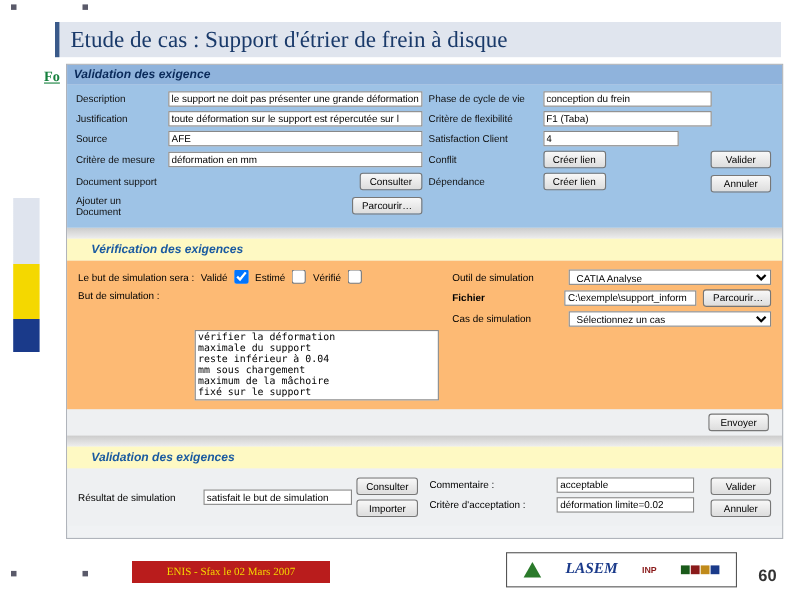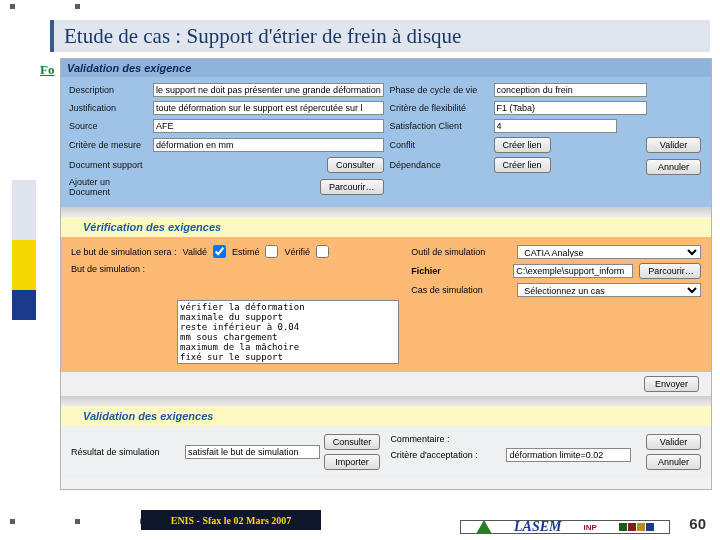--- a/index.html
+++ b/index.html
@@ -131,31 +131,31 @@
   .valid-btns { display:flex; flex-direction:column; gap:4px; }
   .dots-bottom {
     position: absolute;
     bottom: 16px; left: 10px;
     display: flex; gap: 60px;
   }
   .footer-enis {
     position: absolute;
     left: 120px; bottom: 10px;
     width: 180px; height: 20px;
-    background: #0f172a;
+    background: #b91c1c;
     color: #f4d800;
     font-family: Georgia, serif;
-    font-weight: bold;
+    font-weight: normal;
     font-size: 10px;
-    display:flex; align-items:center; justify-content:center;margin-left:21px;
+    display:flex; align-items:center; justify-content:center;
   }
   .footer-logos {
     position: absolute;
     right: 50px; bottom: 6px;
-    width: 210px; height: 14px;
+    width: 210px; height: 32px;
     border: 1px solid #555;
     background: #fff;
     display:flex; align-items:center; justify-content:space-around;
     padding: 0 4px;
     font-size: 9px;
   }
   .lasem { font-family: Georgia, serif; font-style: italic; font-weight: bold; font-size: 14px; color: #1a3a8a; }
   .logo-sq { display:flex; gap:1px; }
   .logo-sq span { width:8px; height:8px; display:inline-block; }
   .page-num {
@@ -301,20 +301,21 @@
       <span style="width:110px">Résultat de simulation</span>
       <input type="text" style="width: 130px;" value="satisfait le but de simulation">
       <div class="valid-btns">
         <button class="btn">Consulter</button>
         <button class="btn">Importer</button>
       </div>
     </div>
     <div class="valid-right" style="position:relative; padding-right:70px;">
       <div class="row">
         <span style="width:110px">Commentaire :</span>
+        <input type="text" value="acceptable" style="">
       </div>
       <div class="row">
         <span style="width:110px">Critère d'acceptation :</span>
         <input type="text" value="déformation limite=0.02" style="">
       </div>
       <div style="position:absolute; right:0; top:0; display:flex; flex-direction:column; gap:4px;">
         <button class="btn">Valider</button>
         <button class="btn">Annuler</button>
       </div>
     </div>

